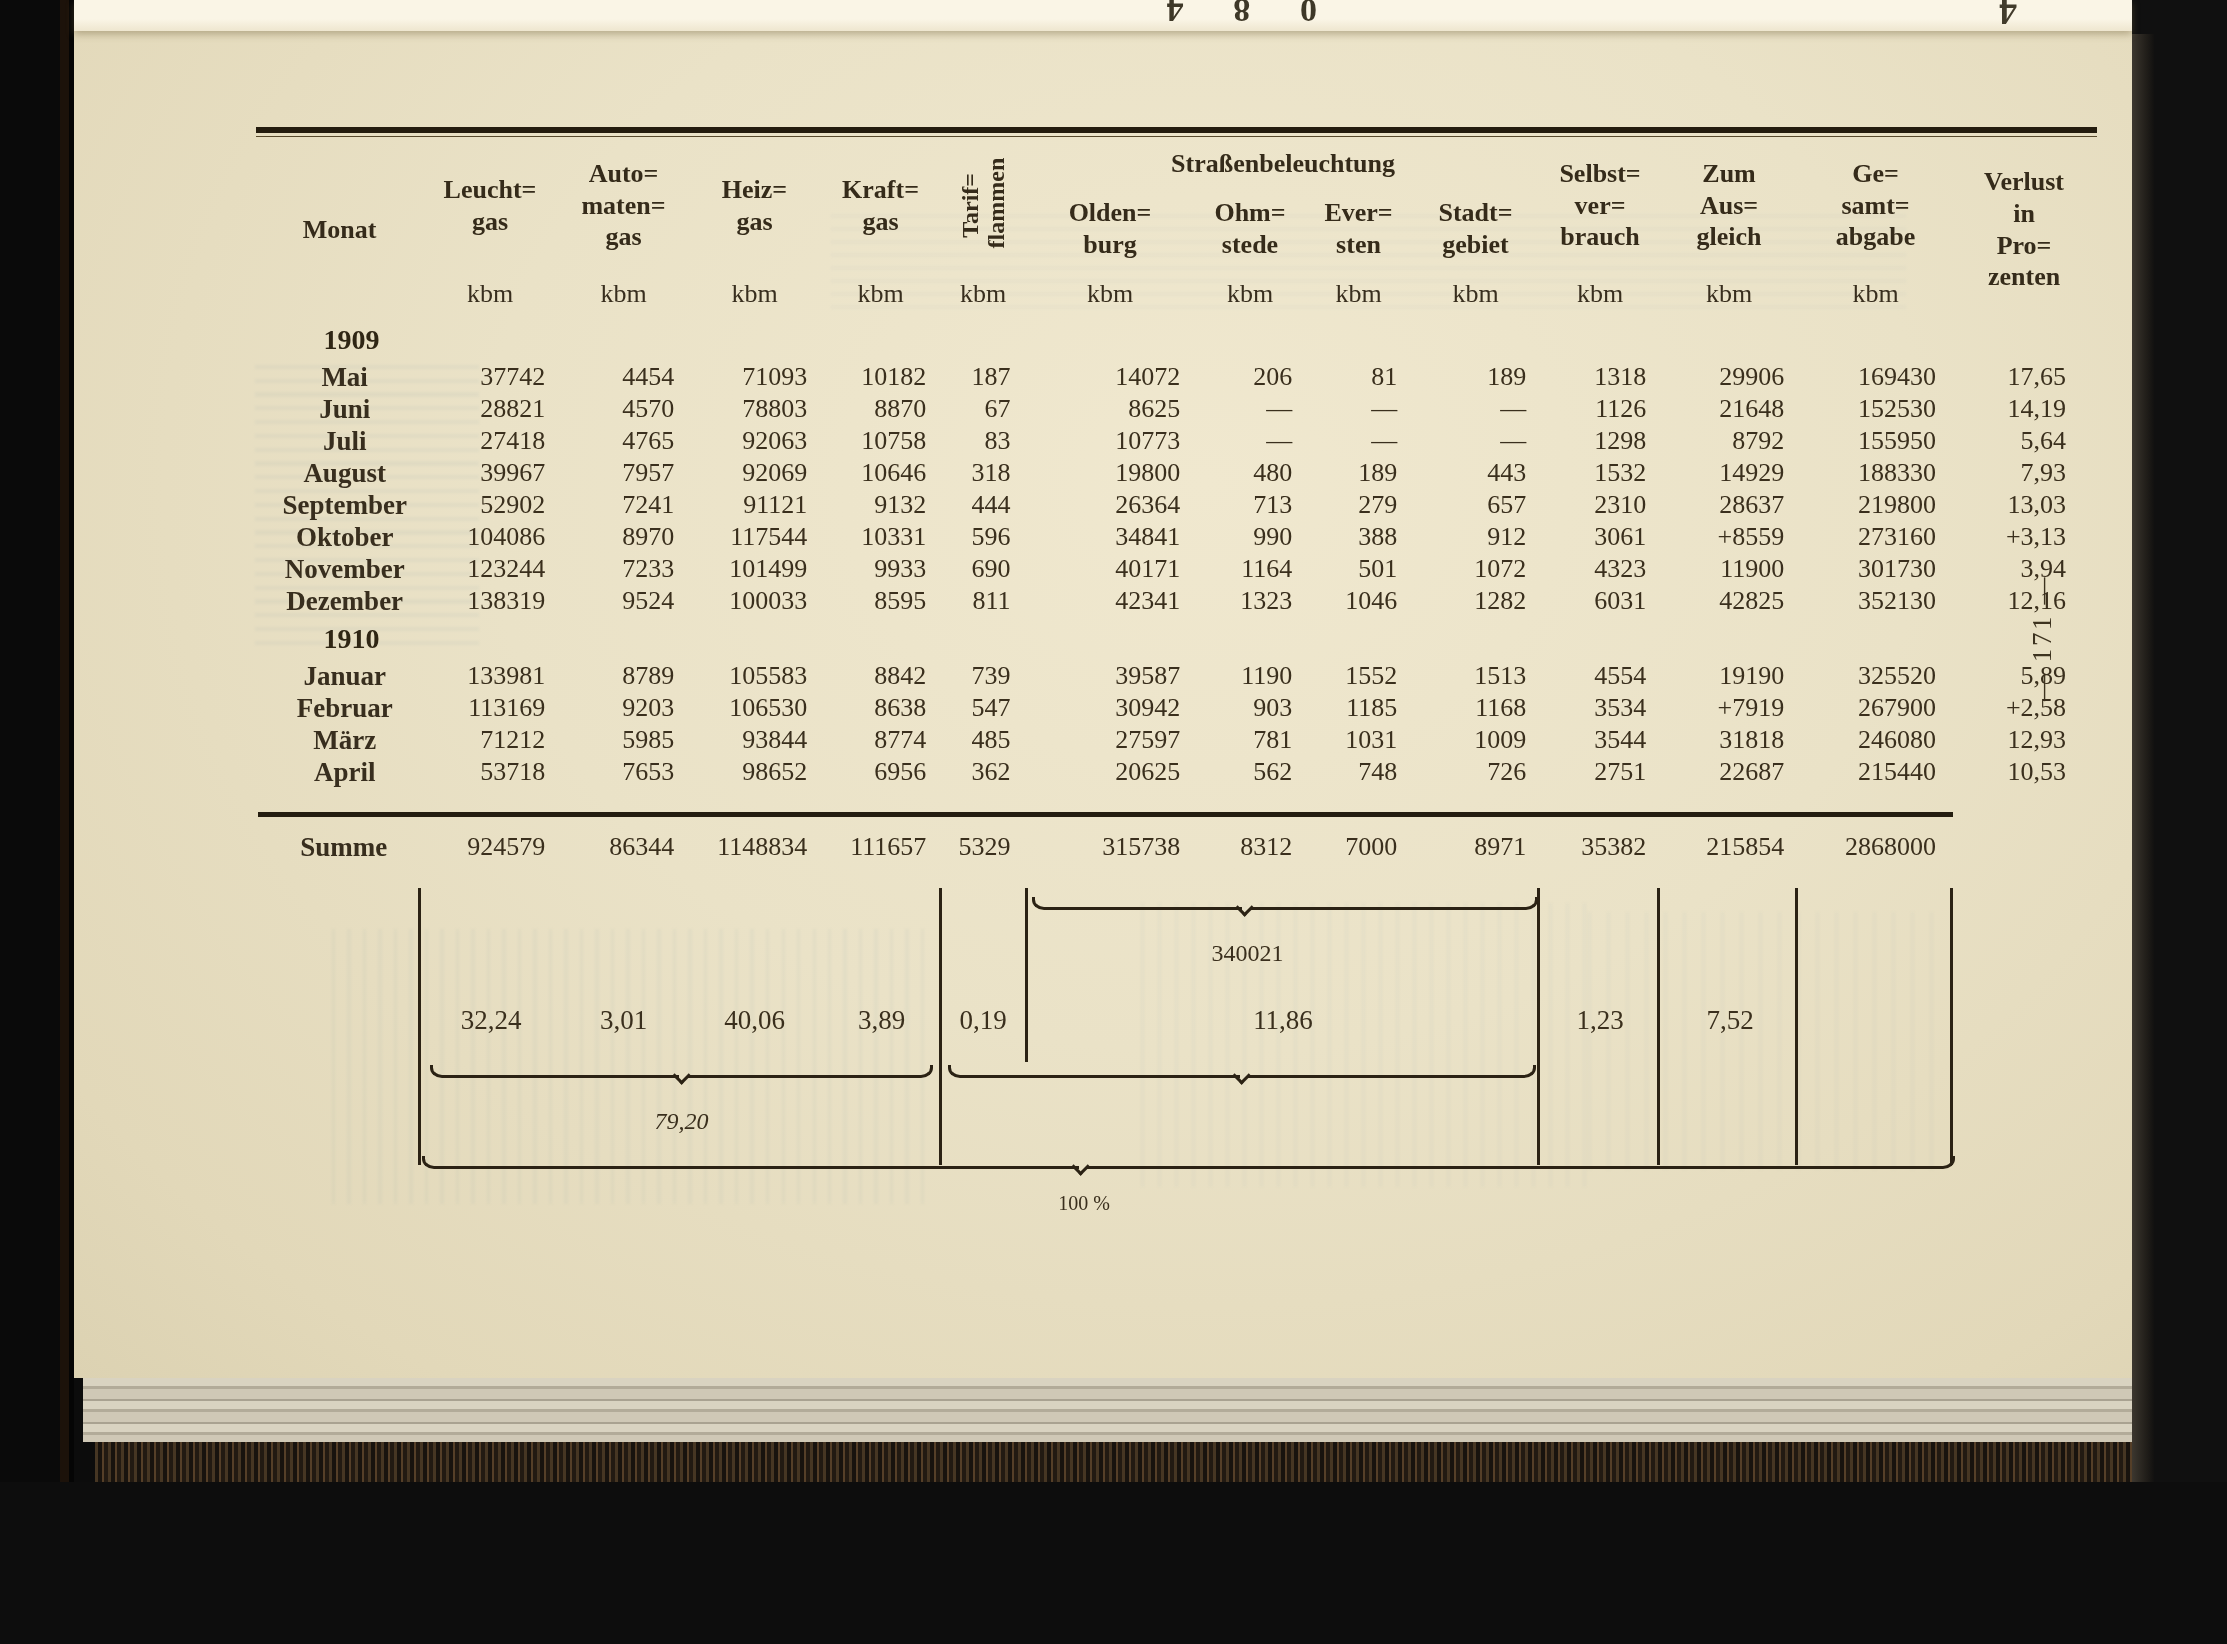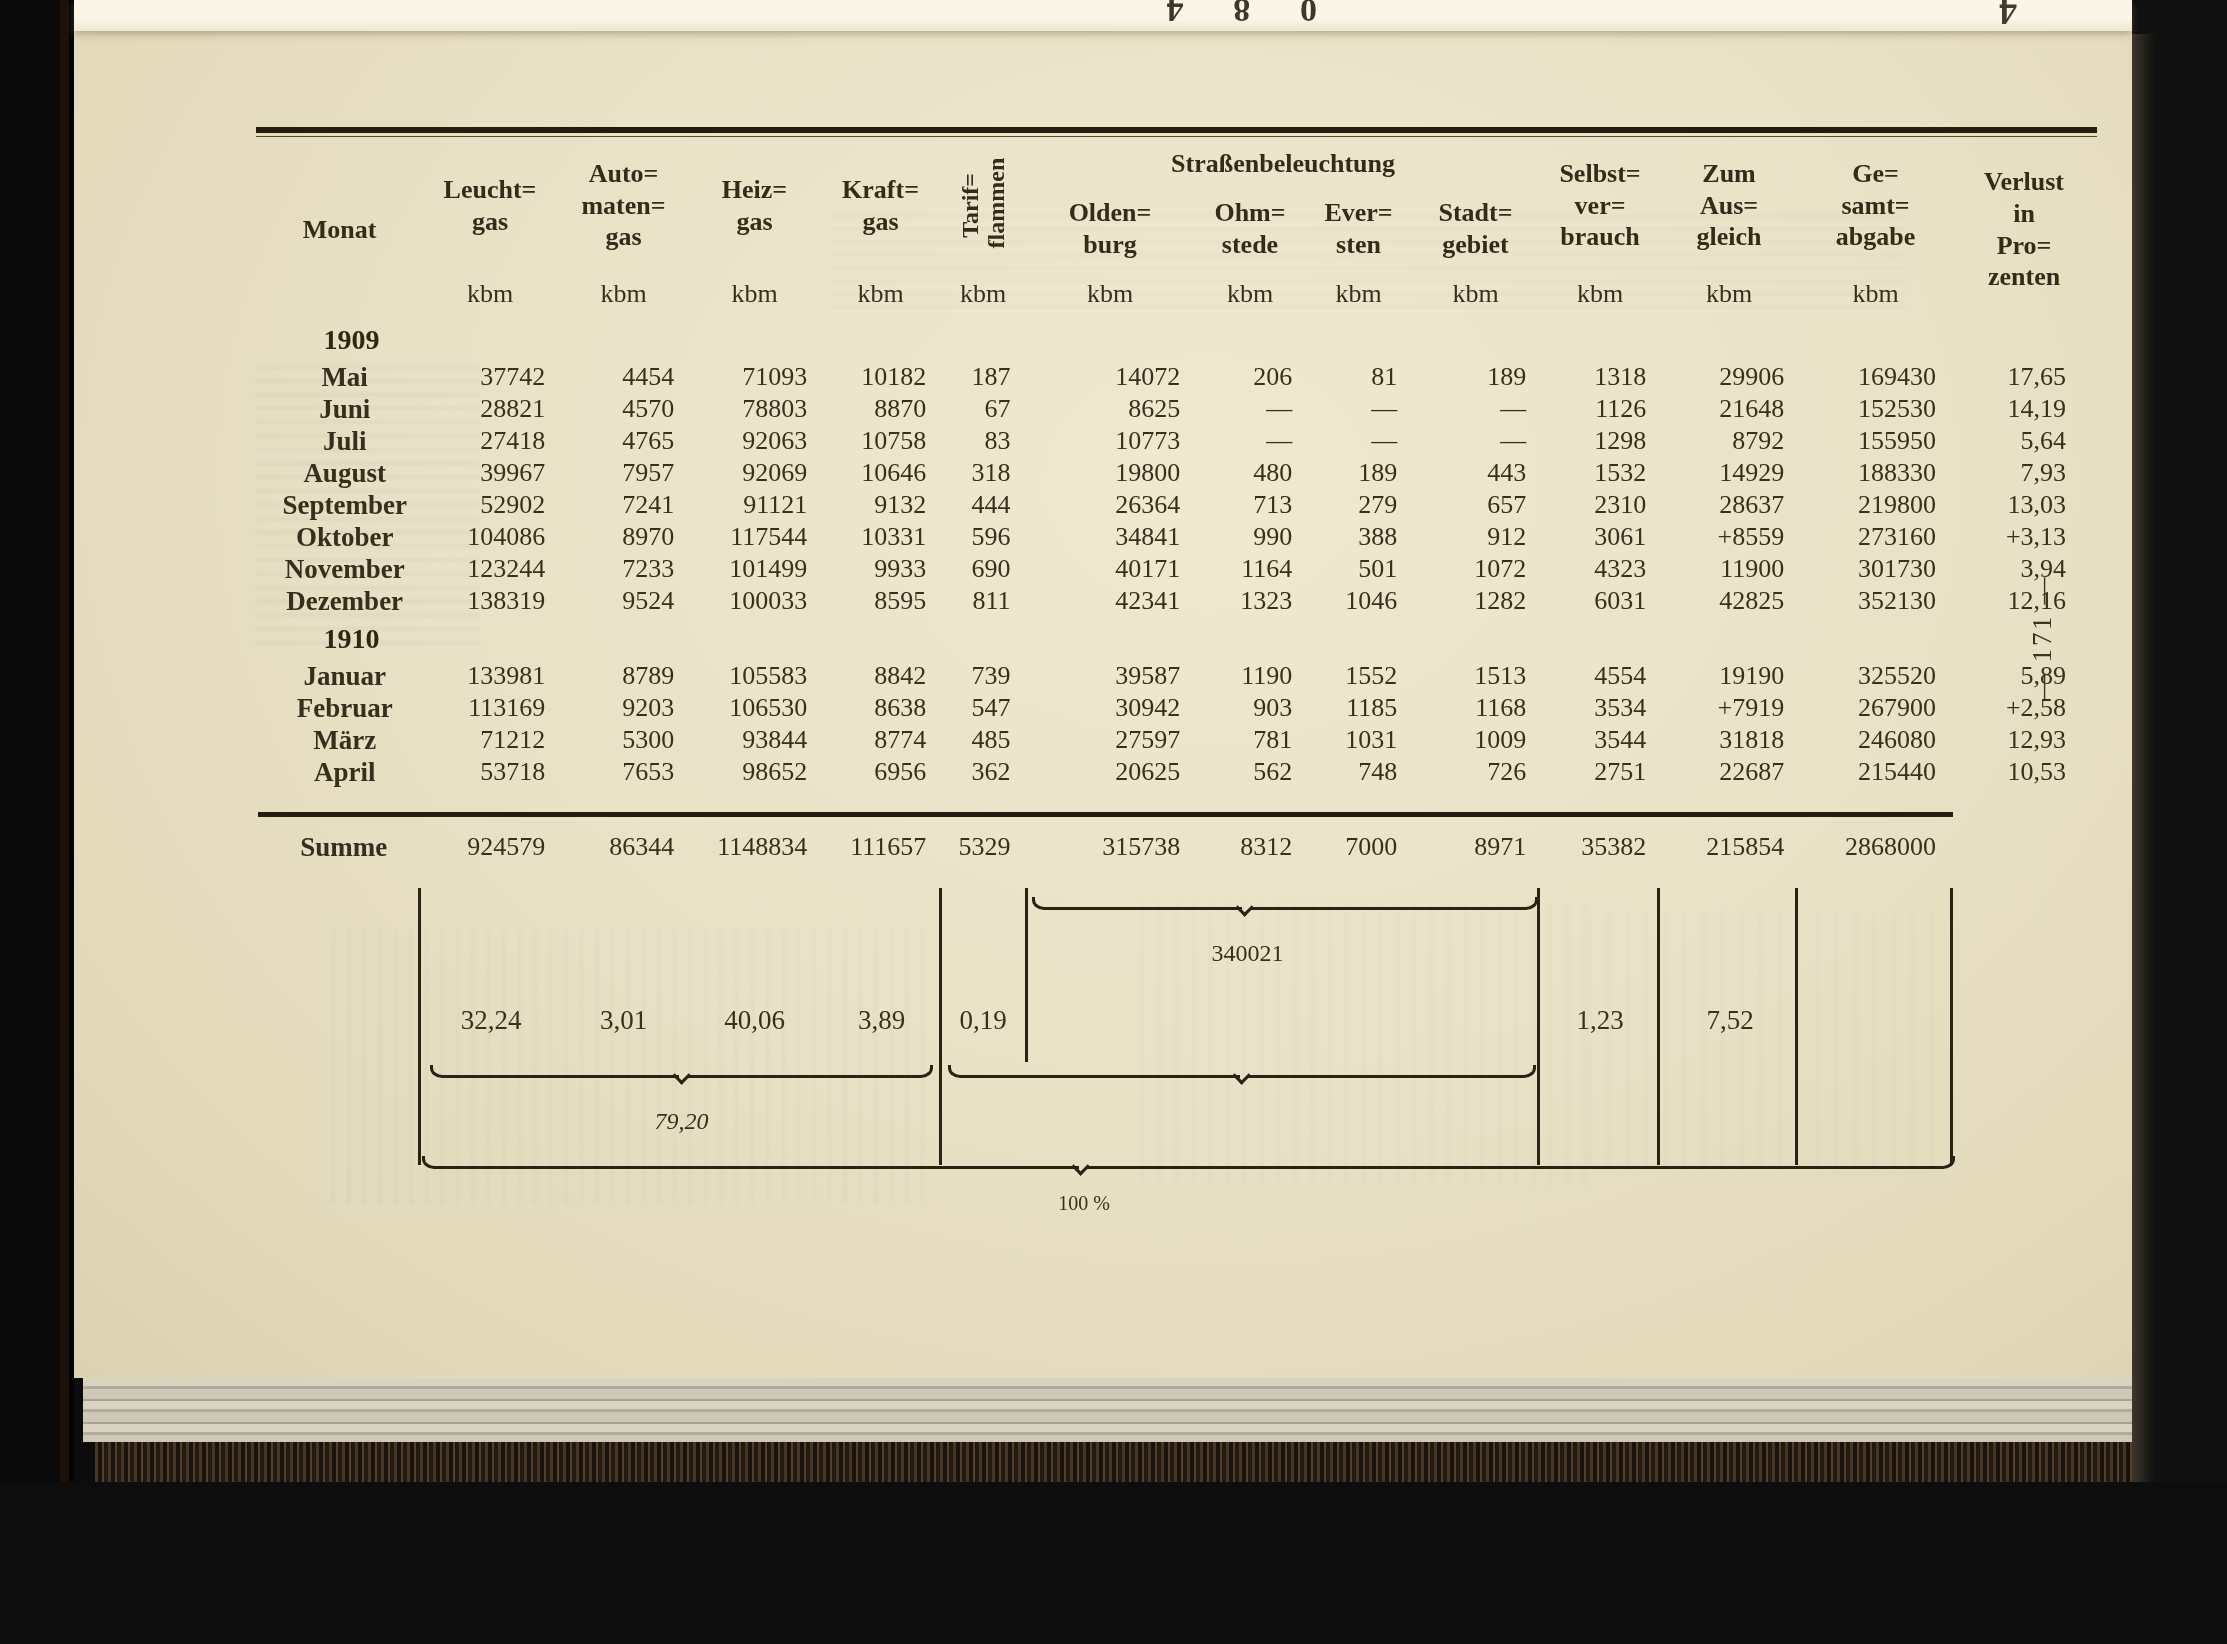--- a/index.html
+++ b/index.html
@@ -373,21 +373,21 @@
           <td class="v7">1185</td>
           <td class="v8">1168</td>
           <td class="v9">3534</td>
           <td class="v10">+7919</td>
           <td class="v11">267900</td>
           <td class="v12">+2,58</td>
         </tr>
         <tr class="mr">
           <th class="monat">März</th>
           <td class="v0">71212</td>
-          <td class="v1">5300</td>
+          <td class="v1">5985</td>
           <td class="v2">93844</td>
           <td class="v3">8774</td>
           <td class="v4">485</td>
           <td class="v5">27597</td>
           <td class="v6">781</td>
           <td class="v7">1031</td>
           <td class="v8">1009</td>
           <td class="v9">3544</td>
           <td class="v10">31818</td>
           <td class="v11">246080</td>
@@ -456,20 +456,21 @@
       <i class="l"></i>
       <i class="r"></i>
     </div>
   <div class="tot" style="left:1041px;width:413px;top:940px;">340021</div>
 
   <div class="pct" style="left:422px;width:138px;top:1005px;">32,24</div>
   <div class="pct" style="left:559px;width:129px;top:1005px;">3,01</div>
   <div class="pct" style="left:688px;width:133px;top:1005px;">40,06</div>
   <div class="pct" style="left:822px;width:119px;top:1005px;">3,89</div>
   <div class="pct" style="left:940px;width:86px;top:1005px;">0,19</div>
+  <div class="pct" style="left:1026px;width:514px;top:1005px;">11,86</div>
   <div class="pct" style="left:1540px;width:120px;top:1005px;">1,23</div>
   <div class="pct" style="left:1661px;width:138px;top:1005px;">7,52</div>
 
   <div class="ub" style="left:430px;width:503px;top:1065px;">
       <i class="l"></i>
       <i class="r"></i>
     </div>
   <div class="tot" style="left:430px;width:503px;top:1108px;font-style:italic;">79,20</div>
 
   <div class="ub" style="left:948px;width:588px;top:1065px;">

